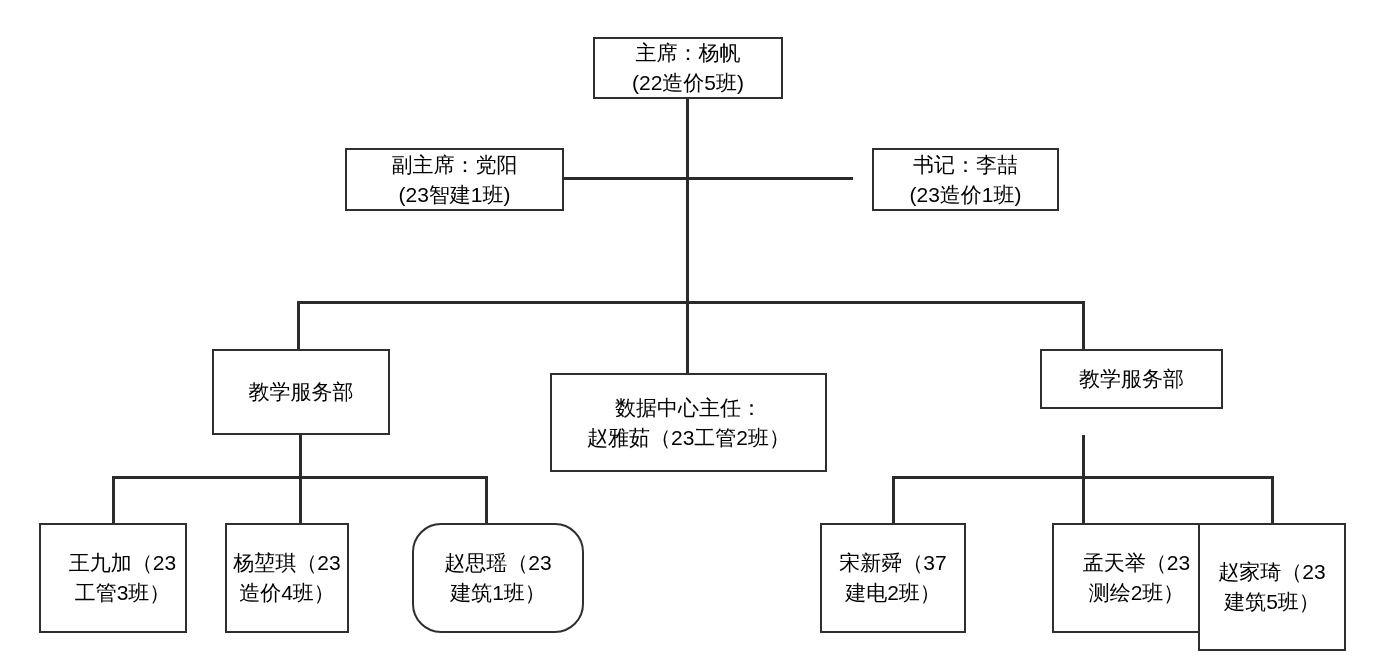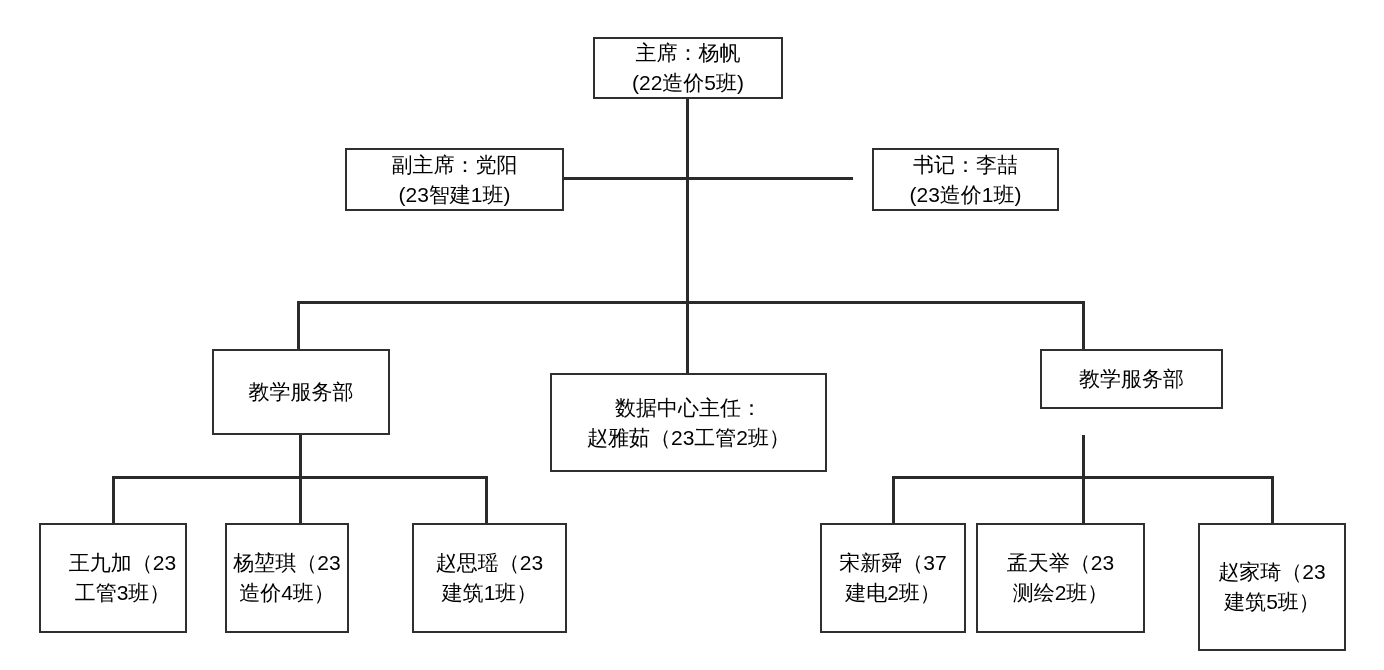--- a/index.html
+++ b/index.html
@@ -71,23 +71,23 @@
 
   <div class="node" style="left:212px; top:349px; width:178px; height:86px;">教学服务部</div>
   <div class="node" style="left:550px; top:373px; width:277px; height:99px;">数据中心主任：
 赵雅茹（23工管2班）</div>
   <div class="node" style="left:1040px; top:349px; width:183px; height:60px;">教学服务部</div>
 
   <div class="node" style="left:39px; top:523px; width:148px; height:110px;padding-left:19px;">王九加（23
 工管3班）</div>
   <div class="node" style="left:225px; top:523px; width:124px; height:110px;">杨堃琪（23
 造价4班）</div>
-  <div class="node" style="left:412px; top:523px; width:155px; height:110px;">赵思瑶（23
+  <div class="node" style="left:412px; top:523px; width:172px; height:110px;border-radius:29px;">赵思瑶（23
 建筑1班）</div>
 
   <div class="node" style="left:820px; top:523px; width:146px; height:110px;">宋新舜（37
 建电2班）</div>
-  <div class="node" style="left:976px; top:523px; width:169px; height:110px;">孟天举（23
+  <div class="node" style="left:1052px; top:523px; width:169px; height:110px;">孟天举（23
 测绘2班）</div>
   <div class="node" style="left:1198px; top:523px; width:148px; height:128px;">赵家琦（23
 建筑5班）</div>
 
 </div>
 
 </body></html>

